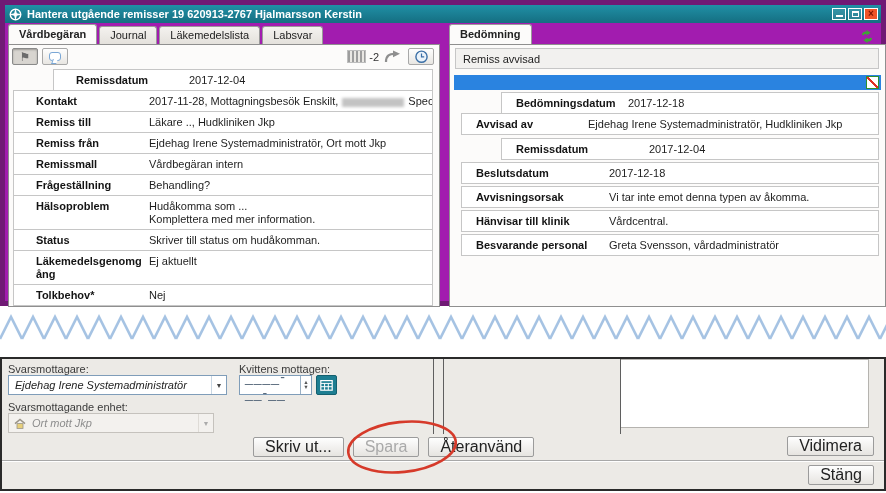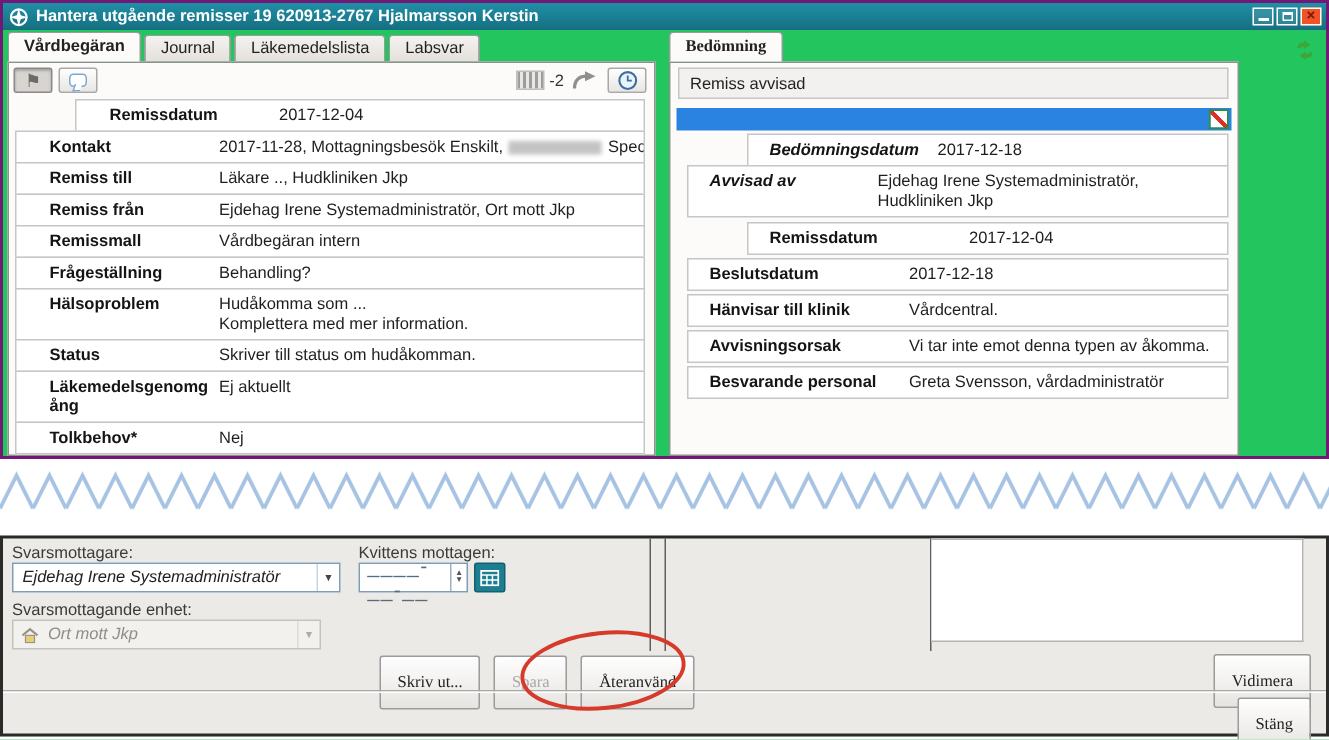--- a/index.html
+++ b/index.html
@@ -1,43 +1,43 @@
 <!DOCTYPE html>
 <html><head>
 <meta charset="utf-8">
 <style>
   * { margin:0; padding:0; box-sizing:border-box; }
   body { background:#fff; font-family:"Liberation Sans", sans-serif; }
   .stage { position:relative; width:886px; height:493px; background:#fff; font-size:11px; color:#1e1e1e; overflow:hidden; }
 
   
-  .win-top { position:absolute; left:0; top:0; width:886px; height:306px; border:2px solid #701a75; background:#22c55e; }
+  .win-top { position:absolute; left:0; top:0; width:886px; height:306px; border:5px solid #701a75; background:#a21caf; }
   .win-bottom { position:absolute; left:0; top:357px; width:886px; height:134px; border:2px solid #2a2a2a; background:#eceae6; }
 
   
   .titlebar { height:18px; background:linear-gradient(180deg,#2090a6,#156e81); display:flex; align-items:center; padding:0 3px 0 4px; }
   .title-text { color:#fff; font-weight:bold; font-size:11px; margin-left:5px; flex:1; white-space:nowrap; overflow:hidden; }
   .app-icon { display:flex; }
   .win-controls { display:flex; align-items:center; }
   .wbtn { width:14px; height:12px; border:1px solid #fff; margin-left:2px; display:flex; align-items:flex-end; justify-content:center; background:rgba(255,255,255,.10); cursor:default; }
   .wbtn .minbar { width:7px; height:2px; background:#fff; margin-bottom:2px; }
   .wbtn .rbox { width:7px; height:6px; border:1px solid #fff; border-top:2px solid #fff; margin-bottom:2px; }
   .wbtn.close { background:#ef5427; align-items:center; justify-content:center; color:#7e1402; font-weight:bold; font-size:10px; line-height:1; }
 
   
   .tabs { position:absolute; top:19px; height:20px; display:flex; align-items:flex-end; }
   .tabs-left { left:3px; }
-  .tabs-right { left:444px;font-family:Liberation Serif, serif; }
+  .tabs-right { left:444px; }
   .tab { height:18px; padding:2px 10px 0 10px; margin-right:2px; background:linear-gradient(#f4f2ef,#e4e1dc); border:1px solid #9a9a9a; border-bottom:none; border-radius:3px 3px 0 0; color:#222; white-space:nowrap; }
   .tab.active { height:20px; background:#fcfbfa; font-weight:bold; position:relative; z-index:3; padding-top:3px; }
 
   
   .panel-body { position:absolute; background:#fcfbfa; border:1px solid #8f8f8f; z-index:2; }
   .lbody { left:3px; top:39px; width:432px; height:263px; }
-  .rbody { left:444px; top:39px; width:380px; height:263px; }
+  .rbody { left:444px; top:39px; width:437px; height:263px; }
 
   
   .ltoolbar { height:23px; display:flex; align-items:center; padding:2px 5px 2px 3px; }
   .tbtn { width:26px; height:17px; border:1px solid #a8a8a8; border-radius:2px; background:linear-gradient(#fefefe,#e8e6e2); display:flex; align-items:center; justify-content:center; margin-right:4px; }
   .tbtn.pressed { background:#d8d5d0; border-color:#8a8a8a; box-shadow:inset 0 1px 2px rgba(0,0,0,.28); }
   .flag-glyph { color:#6b6b6b; font-size:12px; line-height:1; }
   .bubble { width:12px; height:9px; border:1px solid #7aa7d6; border-radius:3px; background:#fff; position:relative; }
   .bubble::after { content:""; position:absolute; left:2px; bottom:-4px; width:4px; height:4px; background:#fff; border-left:1px solid #7aa7d6; border-bottom:1px solid #7aa7d6; transform:skewX(-18deg); }
   .tspacer { flex:1; }
   .barcode { width:19px; height:13px; border:1px solid #bdbdbd; background:repeating-linear-gradient(90deg,#9d9d9d 0 2px,#e9e7e3 2px 4px); margin-right:3px; }
@@ -55,21 +55,21 @@
   .redacted { display:inline-block; width:62px; height:9px; background:#c3c3c3; filter:blur(1.5px); margin:0 4px; vertical-align:middle; }
 
   
   .rheader { margin:3px 6px 0 5px; border:1px solid #c6c6c6; background:#f2f1ef; padding:4px 7px 3px 7px; color:#222; }
   .sel-row { margin:6px 4px 0 4px; height:15px; background:#2a83e0; position:relative; }
   .rej { position:absolute; right:2px; top:1px; width:13px; height:13px; border:1px solid #2e8f2e;
          background:linear-gradient(to top right,#fff 42%,#e03024 42%,#e03024 58%,#fff 58%); }
   .rgroup { margin:0 6px 0 11px; }
   .rgroup.a { margin-top:2px; }
   .rgroup.b { margin-top:3px; }
-  .rgroup.a .tlabel { width:124px; padding-left:14px;font-style:italic; }
+  .rgroup.a .tlabel { width:124px; padding-left:14px; }
   .rgroup.b .tlabel { width:145px; padding-left:14px; }
   .rgroup.b .trow { margin-top:2px; }
   .refresh-icon { position:absolute; right:6px; top:25px; z-index:4; display:flex; }
 
   
   .tear { position:absolute; left:0; top:311px; }
 
   
   .fieldlabel { position:absolute; color:#3a3a3a; white-space:nowrap; }
   .dropdown { position:absolute; height:20px; background:#fff; border:1px solid #7f9db9; display:flex; align-items:center; }
@@ -79,21 +79,21 @@
   .dropdown.disabled .ddval { color:#8d8d8d; }
   .dropdown.disabled .dd-arrow { color:#ababab; border-left-color:#dedbd6; }
   .house { display:flex; margin-left:5px; }
   .datefield { position:absolute; height:20px; background:#fff; border:1px solid #7f9db9; display:flex; align-items:center; }
   .dateval { flex:1; padding-left:5px; color:#5a6b7d; letter-spacing:1px; font-size:14px; }
   .spin { width:11px; align-self:stretch; display:flex; flex-direction:column; justify-content:center; border-left:1px solid #9ab0c4; }
   .spin span { font-size:5.5px; line-height:5px; color:#555; text-align:center; }
   .calbtn { position:absolute; width:21px; height:20px; background:#1d7e92; border:1px solid #14606f; border-radius:2px; display:flex; align-items:center; justify-content:center; }
   .vline { position:absolute; width:1px; background:#5f5f5f; top:0; height:75px; }
   .whitebox { position:absolute; left:619px; top:0; width:248px; height:69px; background:#fff; border:1px solid #b5b3af; border-left:none; }
-  .btn { height:36px; padding:0 11px; border:1px solid #9b9b9b; border-radius:2px; background:linear-gradient(#fefefe,#e6e4e0); font-family:Liberation Serif, serif; font-size:11px; color:#222; }
+  .btn { height:20px; padding:0 11px; border:1px solid #9b9b9b; border-radius:2px; background:linear-gradient(#fefefe,#e6e4e0); font-family:Liberation Sans, sans-serif; font-size:16px; color:#222; }
   .btn.disabled { color:#a9a9a9; }
   .btnrow { position:absolute; left:251px; top:78px; display:flex; gap:9px; }
   .vidimera { position:absolute; right:10px; top:77px;margin-left:28px; }
   .hsep { position:absolute; left:0; right:0; top:101px; height:0; border-top:1px solid #a8a8a8; border-bottom:1px solid #fff; }
   .stang { position:absolute; right:10px; top:106px; }
   .annot { position:absolute; left:0; top:0; pointer-events:none; z-index:9; }
 </style>
 </head>
 <body>
 
@@ -226,26 +226,26 @@
       <div class="rgroup b">
         <div class="trow">
           <div class="tlabel">Remissdatum</div>
           <div class="tvalue">2017-12-04</div>
         </div>
         <div class="trow">
           <div class="tlabel">Beslutsdatum</div>
           <div class="tvalue">2017-12-18</div>
         </div>
         <div class="trow">
+          <div class="tlabel">Avvisningsorsak</div>
+          <div class="tvalue">Vi tar inte emot denna typen av åkomma.</div>
+        </div>
+        <div class="trow">
           <div class="tlabel">Hänvisar till klinik</div>
           <div class="tvalue">Vårdcentral.</div>
-        </div>
-        <div class="trow">
-          <div class="tlabel">Avvisningsorsak</div>
-          <div class="tvalue">Vi tar inte emot denna typen av åkomma.</div>
         </div>
         <div class="trow">
           <div class="tlabel">Besvarande personal</div>
           <div class="tvalue">Greta Svensson, vårdadministratör</div>
         </div>
       </div>
     </div>
   </section>
 
   <svg class="tear" width="886" height="34" viewBox="0 0 886 34">

